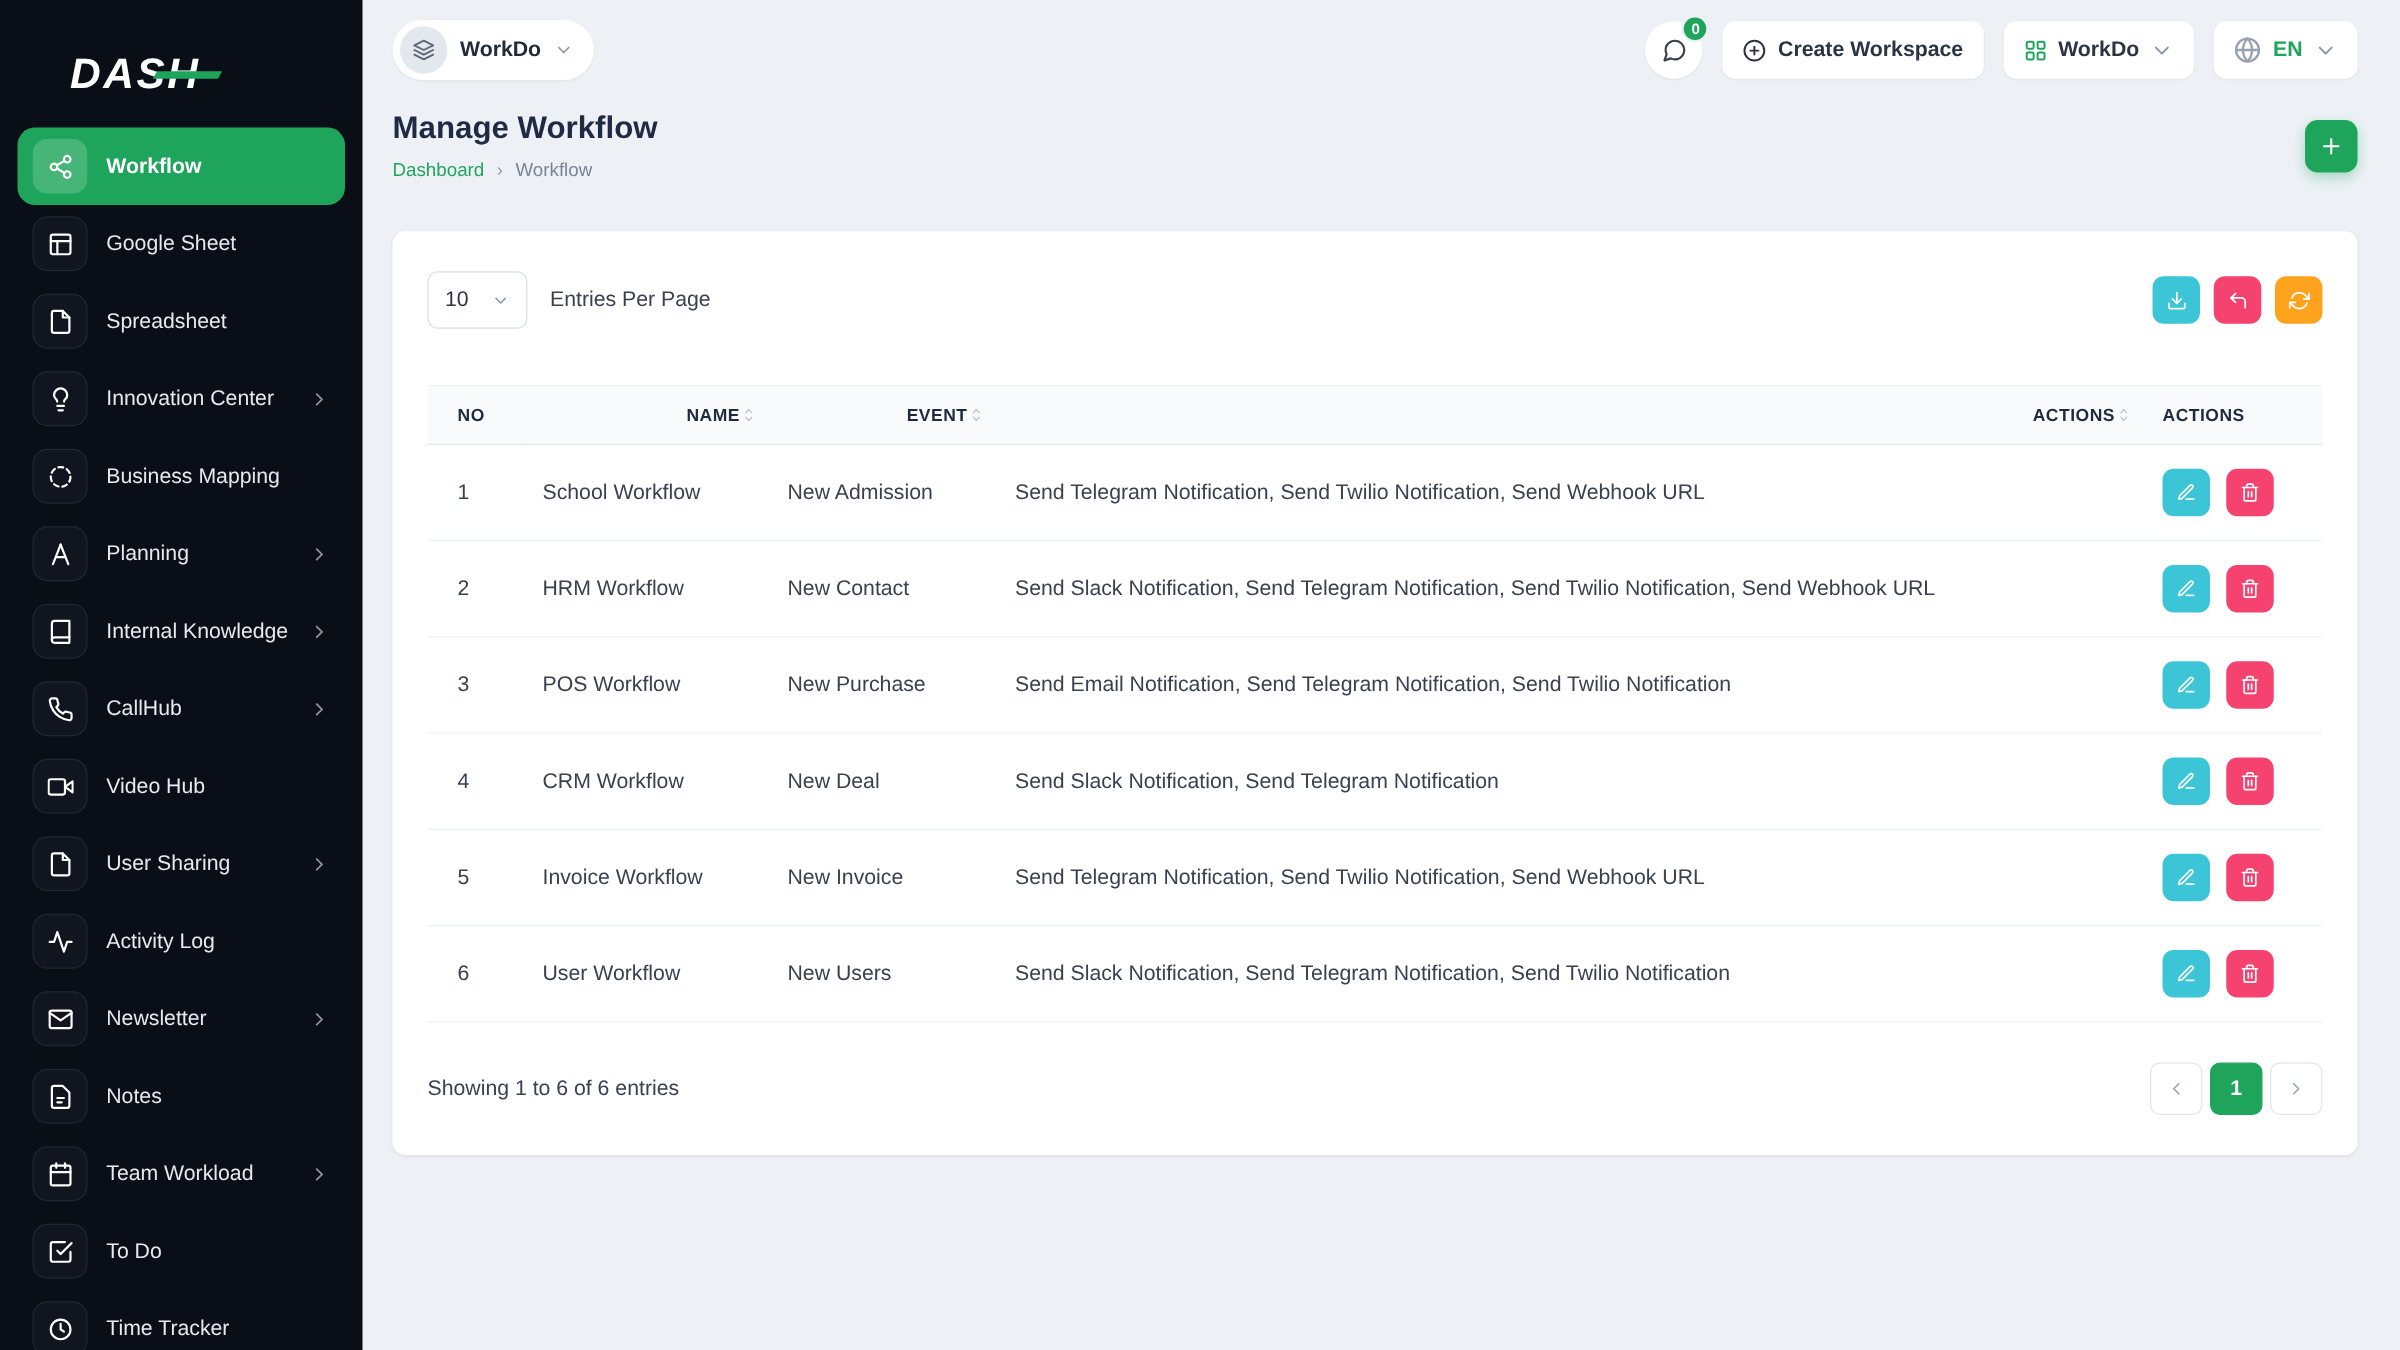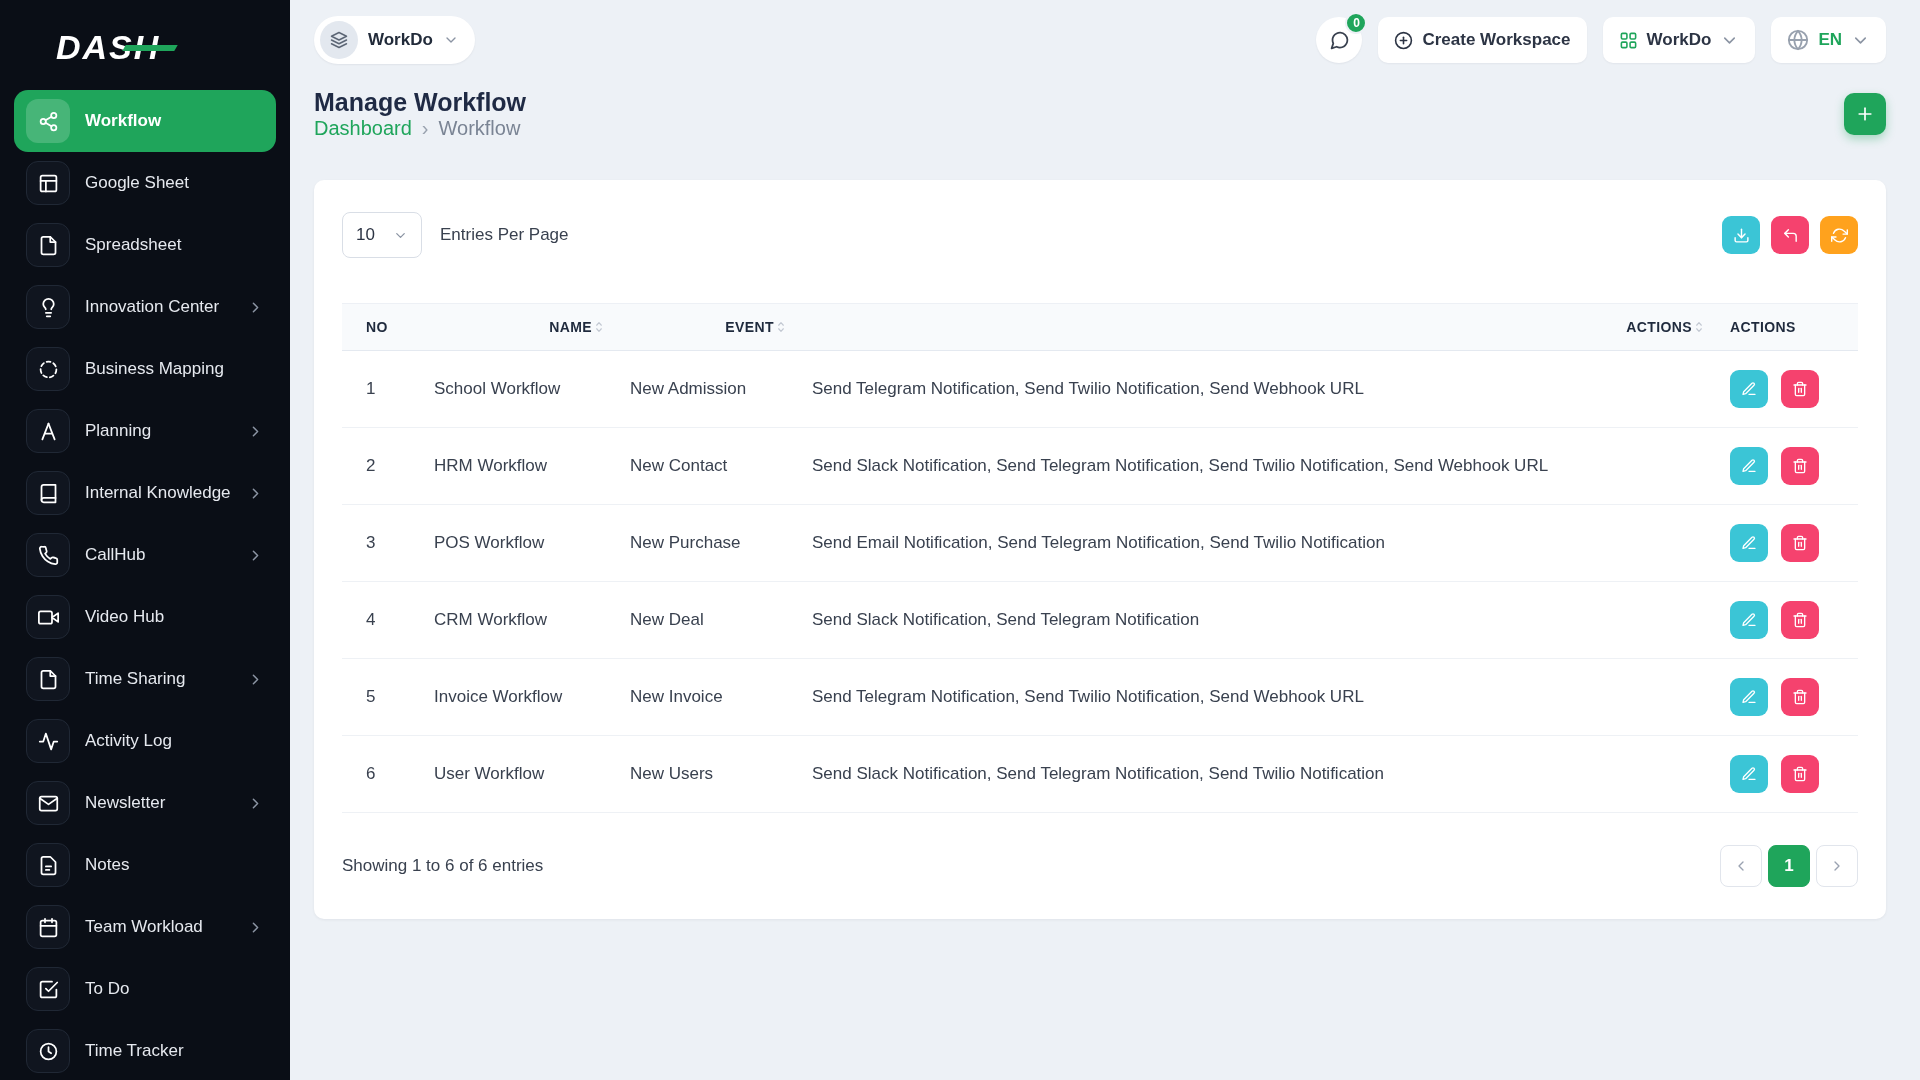--- a/index.html
+++ b/index.html
@@ -21,21 +21,21 @@
     display:flex;
     background:var(--main-bg);
     font-family:"Liberation Sans",sans-serif;
     color:var(--txt);
   }
   button{font-family:inherit;cursor:pointer;border:none;background:none}
   [data-icon]{display:inline-flex;line-height:0;align-items:center;justify-content:center}
   [data-icon] svg{width:18px;height:18px}
 
   
-  .sidebar{width:290px;min-width:290px;height:1080px;background:var(--side-bg);padding:4px 14px;overflow:hidden}
+  .sidebar{width:290px;min-width:290px;height:1080px;background:var(--side-bg);padding:16px 14px;overflow:hidden}
   .logo{height:86px;display:flex;align-items:center;padding-left:42px}
   .logo-text{color:#fff;font-size:34px;font-weight:bold;font-style:italic;letter-spacing:2px;position:relative}
   .logo-text::after{content:"";position:absolute;right:-16px;top:46%;width:52px;height:6px;background:var(--accent);transform:skewX(-30deg)}
   .menu{display:flex;flex-direction:column}
   .side-item{display:flex;align-items:center;gap:15px;padding:9px 12px;border-radius:14px;cursor:pointer}
   .icon-box{width:44px;height:44px;min-width:44px;border-radius:12px;background:#10151F;border:1px solid #202835;display:inline-flex;align-items:center;justify-content:center;color:#fff}
   .icon-box svg{width:21px;height:21px}
   .side-label{font-size:17px;color:#E6E9EF;font-weight:500;white-space:nowrap}
   .side-chevron{margin-left:auto;color:var(--muted)}
   .side-chevron svg{width:17px;height:17px}
@@ -59,21 +59,21 @@
   .chat-badge{position:absolute;top:-5px;right:-5px;background:var(--accent);color:#fff;font-size:12px;font-weight:bold;min-width:22px;height:22px;border-radius:11px;display:flex;align-items:center;justify-content:center;border:2px solid var(--main-bg)}
   .pill-btn{display:inline-flex;align-items:center;gap:9px;background:#fff;border-radius:10px;padding:12px 16px;height:46px;font-size:17px;font-weight:600;color:#2C3444;box-shadow:0 1px 2px rgba(16,24,40,.05)}
   .pill-btn svg{width:19px;height:19px}
   .grid-ico{color:var(--accent)}
   .globe-ico{color:#98A1AE}
   .globe-ico svg{width:22px;height:22px}
   .lang-label{color:var(--accent);font-weight:bold}
 
   .page-head{display:flex;align-items:center;justify-content:space-between;margin:24px 34px 0 24px}
   .page-title{font-size:25px;font-weight:bold;color:var(--txt-dark)}
-  .breadcrumb{display:flex;align-items:center;gap:10px;font-size:20px}
+  .breadcrumb{display:flex;align-items:center;gap:10px;margin-top:11px;font-size:15px}
   .bc-link{color:var(--accent);text-decoration:none;cursor:pointer}
   .bc-sep{color:#98A1AE}
   .bc-current{color:#7A8494}
   .add-btn{width:42px;height:42px;border-radius:10px;background:var(--accent);color:#fff;display:inline-flex;align-items:center;justify-content:center;box-shadow:0 4px 10px rgba(31,165,91,.35)}
   .add-btn svg{width:20px;height:20px}
 
   
   .card{background:#fff;border-radius:10px;margin:40px 34px 0 24px;padding:32px 28px;box-shadow:0 1px 3px rgba(16,24,40,.06)}
   .toolbar{display:flex;align-items:center}
   .entries-select{display:flex;align-items:center;justify-content:space-between;width:80px;border:1px solid var(--border);border-radius:8px;padding:0 13px;height:46px;font-size:17px;color:#2C3444;cursor:pointer;background:#fff}
@@ -258,21 +258,21 @@
         </span>
   </div>
 
   <div class="side-item">
     <span class="icon-box" data-icon="file-sharing-icon">
           <svg viewBox="0 0 24 24" fill="none" stroke="currentColor" stroke-width="2" stroke-linecap="round" stroke-linejoin="round">
             <path d="M14 2H6a2 2 0 0 0-2 2v16a2 2 0 0 0 2 2h12a2 2 0 0 0 2-2V8z"></path>
             <polyline points="14 2 14 8 20 8"></polyline>
           </svg>
         </span>
-    <span class="side-label">Time Sharing</span>
+    <span class="side-label">User Sharing</span>
     <span class="side-chevron" data-icon="chevron-right">
           <svg viewBox="0 0 24 24" fill="none" stroke="currentColor" stroke-width="2" stroke-linecap="round" stroke-linejoin="round">
             <polyline points="9 6 15 12 9 18"></polyline>
           </svg>
         </span>
   </div>
 
   <div class="side-item">
     <span class="icon-box" data-icon="activity-icon">
           <svg viewBox="0 0 24 24" fill="none" stroke="currentColor" stroke-width="2" stroke-linecap="round" stroke-linejoin="round">

